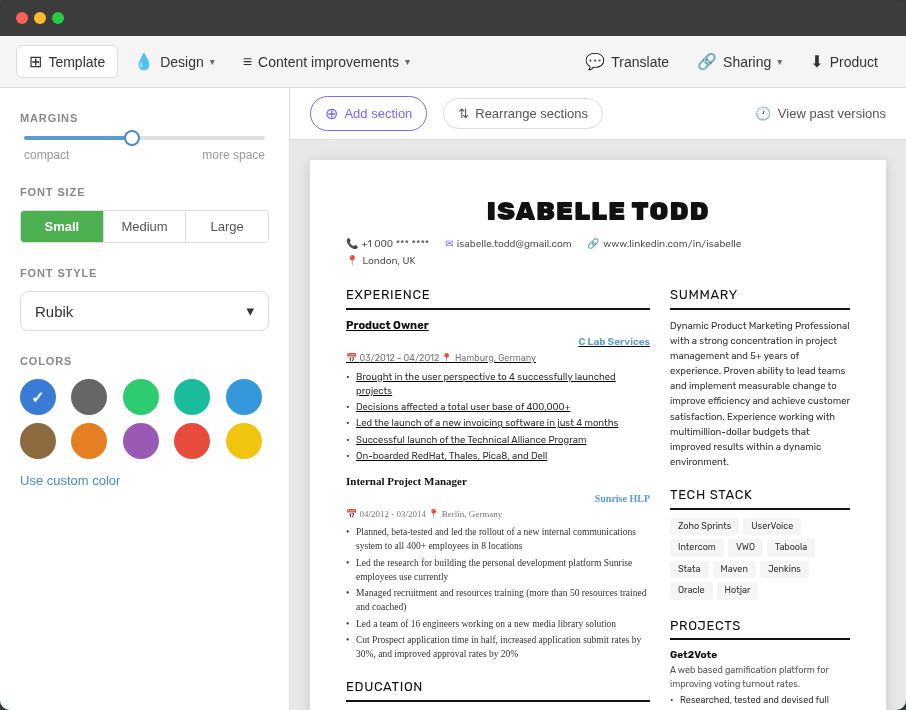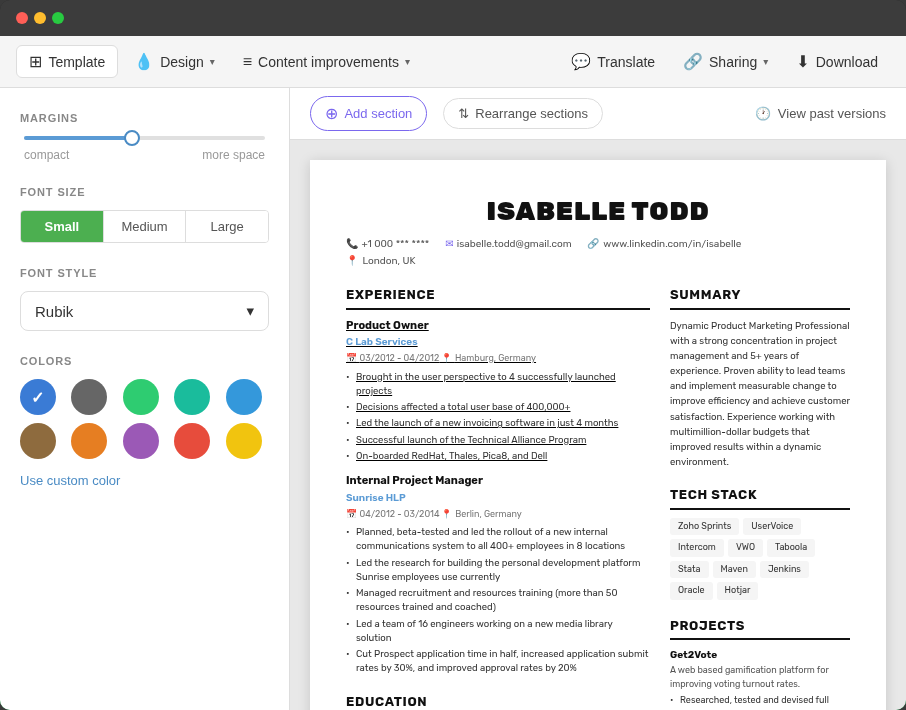--- a/index.html
+++ b/index.html
@@ -346,41 +346,42 @@
       grid-template-columns: 1fr 180px;
       gap: 20px;
     }
 
     .resume-section {
       margin-bottom: 16px;
     }
 
     .section-title {
       font-size: 13px;
-      font-weight: 700;
+      font-weight: 400;
       letter-spacing: 0.05em;
       color: #111;
       border-bottom: 2px solid #111;
       padding-bottom: 3px;
       margin-bottom: 8px;
       text-transform: uppercase;
     }
 
     .job-title {
       font-size: 11px;
       font-weight: 700;
       color: #111;
       margin-bottom: 1px;
     }
 
     .company-name {
       font-size: 10px;
       color: #5b9bd5;
       font-weight: 600;
       margin-bottom: 2px;
+      text-align: right;
     }
 
     .job-meta {
       font-size: 9px;
       color: #777;
       margin-bottom: 4px;
     }
 
     .job-bullets {
       list-style: none;
@@ -487,21 +488,21 @@
       <span class="nav-icon">💬</span>
       <span>Translate</span>
     </div>
     <div class="nav-item">
       <span class="nav-icon">🔗</span>
       <span>Sharing</span>
       <span class="nav-chevron">▾</span>
     </div>
     <div class="nav-item">
       <span class="nav-icon">⬇</span>
-      <span>Download</span>
+      <span>Product</span>
     </div>
   </div>
 
   <div class="main-area">
 
     <div class="left-panel">
 
       <div class="panel-section">
         <div class="panel-label">MARGINS</div>
         <div class="slider-container">
@@ -611,21 +612,21 @@
                   </div>
                   <ul class="job-bullets">
                     <li>Brought in the user perspective to 4 successfully launched projects</li>
                     <li>Decisions affected a total user base of 400,000+</li>
                     <li>Led the launch of a new invoicing software in just 4 months</li>
                     <li>Successful launch of the Technical Alliance Program</li>
                     <li>On-boarded RedHat, Thales, Pica8, and Dell</li>
                   </ul>
                 </div>
 
-                <div style="margin-bottom:10px;">
+                <div style="margin-bottom:10px;font-family:Liberation Serif, serif;">
                   <div class="job-title">Internal Project Manager</div>
                   <div class="company-name">Sunrise HLP</div>
                   <div class="job-meta">
                     📅 <span>04/2012 - 03/2014</span>
                     📍 <span>Berlin, Germany</span>
                   </div>
                   <ul class="job-bullets">
                     <li>Planned, beta-tested and led the rollout of a new internal communications system to all 400+ employees in 8 locations</li>
                     <li>Led the research for building the personal development platform Sunrise employees use currently</li>
                     <li>Managed recruitment and resources training (more than 50 resources trained and coached)</li>

